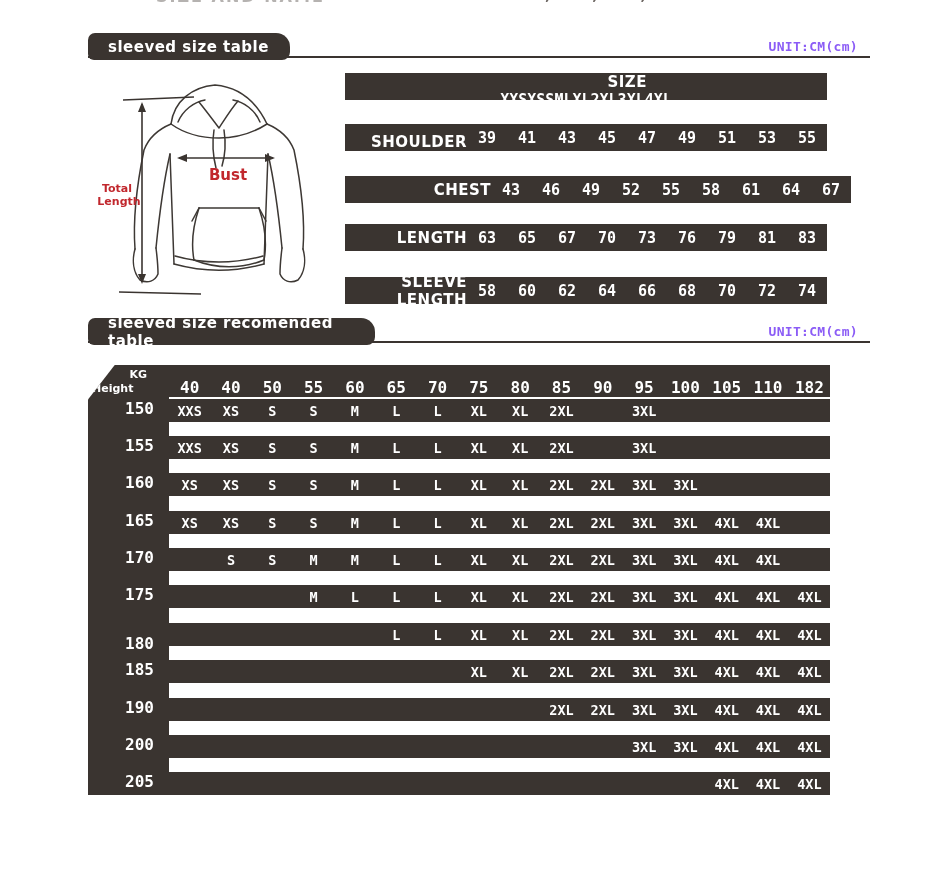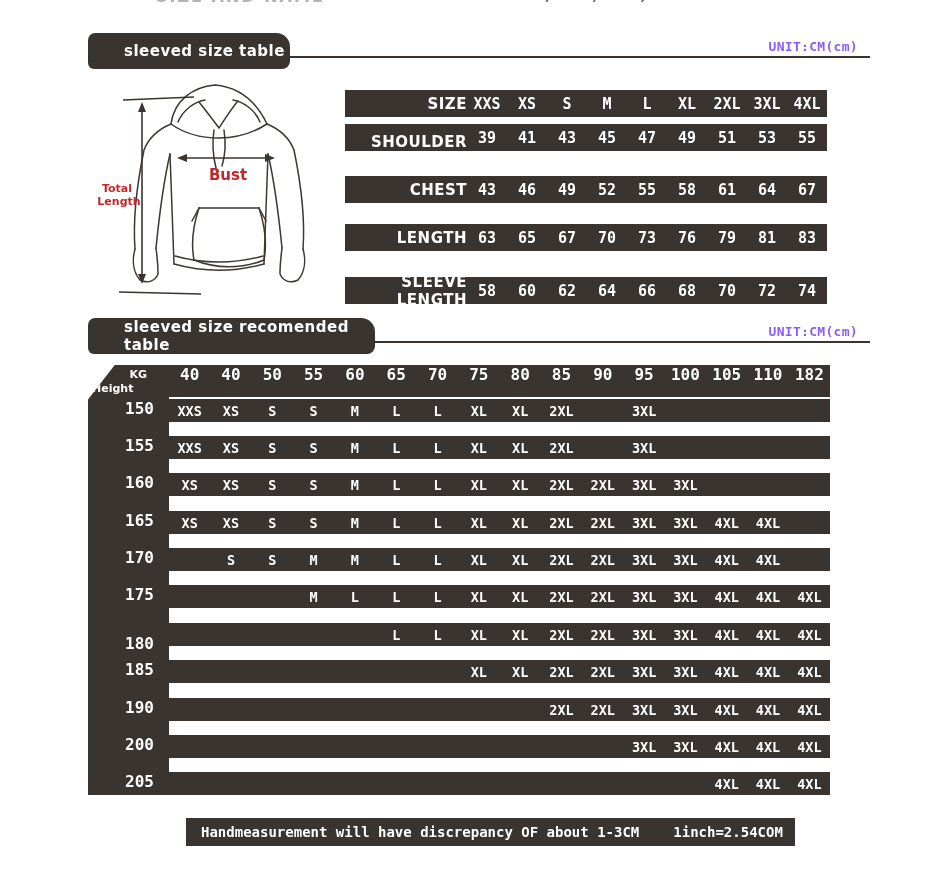--- a/index.html
+++ b/index.html
@@ -8,22 +8,22 @@
         font-family:"DejaVu Sans",sans-serif;}
 
   
   .clip-strip{position:absolute;left:0;top:0;width:948px;height:8px;overflow:hidden;}
   .clip-left{position:absolute;left:156px;top:-13px;font:bold 16px "DejaVu Sans",sans-serif;
              letter-spacing:2px;color:#b5b2b0;white-space:nowrap;}
   .clip-right{position:absolute;left:429px;top:-13px;font:bold 14px "DejaVu Sans",sans-serif;
              letter-spacing:.5px;color:#6b6561;white-space:nowrap;}
 
   
-  .tab{position:absolute;left:88px;height:36px;background:var(--bar);color:#fff;
-       display:flex;align-items:center;padding-left:36px;box-sizing:border-box;
+  .tab{position:absolute;left:88px;height:27px;background:var(--bar);color:#fff;
+       display:flex;align-items:center;padding-left:20px;box-sizing:border-box;
        font:bold 15px "DejaVu Sans",sans-serif;letter-spacing:.5px;
        border-radius:7px 14px 8px 6px;z-index:3;}
   .tab1{top:33px;width:202px;}
   .tab2{top:318px;width:287px;}
   .rule{position:absolute;left:88px;width:782px;height:2px;background:var(--bar);}
   .rule1{top:56px;}
   .rule2{top:341px;}
   .unit{position:absolute;right:90px;color:#8b5cf6;
         font:bold 13px "DejaVu Sans Mono",monospace;letter-spacing:.3px;}
   .unit1{top:39px;}
@@ -35,21 +35,21 @@
   .t1label{width:122px;text-align:right;font:bold 15px "DejaVu Sans",sans-serif;letter-spacing:.5px;}
   .t1cells{flex:1;display:flex;align-items:center;height:100%;}
   .t1cell{flex:1;text-align:center;font:bold 15px "DejaVu Sans Mono",monospace;}
 
   
   .t2strip{position:absolute;left:88px;top:365px;width:81px;height:430px;background:var(--bar);
            clip-path:polygon(33% 0,100% 0,100% 100%,0 100%,0 8%);z-index:1;}
   .kg{position:absolute;top:3px;right:22px;color:#fff;font:bold 11px "DejaVu Sans",sans-serif;}
   .hgt{position:absolute;top:17px;left:4px;color:#fff;font:bold 11px "DejaVu Sans",sans-serif;text-align:right;}
   .t2head{position:absolute;left:169px;top:365px;width:661px;height:32px;background:var(--bar);
-          display:flex;align-items:flex-start;z-index:2;}
+          display:flex;align-items:flex-end;z-index:2;}
   .t2hcell{flex:1;text-align:center;color:#fff;font:bold 16px "DejaVu Sans Mono",monospace;}
   .t2num{position:absolute;left:88px;width:66px;height:23px;line-height:23px;text-align:right;
          color:#fff;font:bold 16px "DejaVu Sans Mono",monospace;z-index:2;}
   .t2row{position:absolute;left:169px;width:661px;height:23px;background:var(--bar);
          display:flex;align-items:center;z-index:2;}
   .t2cell{flex:1;text-align:center;color:#fff;font:bold 13.5px "DejaVu Sans Mono",monospace;}
 
   
   .footer{position:absolute;left:186px;top:818px;width:609px;height:28px;background:var(--bar);
           color:#fff;display:flex;align-items:center;box-sizing:border-box;padding-left:15px;
@@ -112,21 +112,21 @@
       <polygon points="180,78 170,74 170,82"></polygon>
       <polygon points="47,22 43,32 51,32"></polygon>
       <polygon points="47,204 43,194 51,194"></polygon>
     </g>
     <text class="bust-label" x="133" y="100" text-anchor="middle">Bust</text>
     <text class="tl-label" x="22" y="112" text-anchor="middle">Total</text>
     <text class="tl-label" x="24" y="125" text-anchor="middle">Length</text>
   </svg>
 
   <div id="t1">
-      <div class="t1row" style="top: 90px;">
+      <div class="t1row" style="top: 73px; flex-direction: column;">
         <span class="t1label">SIZE</span>
         <div class="t1cells">
           <span class="t1cell">XXS</span>
           <span class="t1cell">XS</span>
           <span class="t1cell">S</span>
           <span class="t1cell">M</span>
           <span class="t1cell">L</span>
           <span class="t1cell">XL</span>
           <span class="t1cell">2XL</span>
           <span class="t1cell">3XL</span>
@@ -140,21 +140,21 @@
           <span class="t1cell">41</span>
           <span class="t1cell">43</span>
           <span class="t1cell">45</span>
           <span class="t1cell">47</span>
           <span class="t1cell">49</span>
           <span class="t1cell">51</span>
           <span class="t1cell">53</span>
           <span class="t1cell">55</span>
         </div>
       </div>
-      <div class="t1row" style="top: 176px;">
+      <div class="t1row" style="top: 176px; padding-left: 24px;">
         <span class="t1label">CHEST</span>
         <div class="t1cells">
           <span class="t1cell">43</span>
           <span class="t1cell">46</span>
           <span class="t1cell">49</span>
           <span class="t1cell">52</span>
           <span class="t1cell">55</span>
           <span class="t1cell">58</span>
           <span class="t1cell">61</span>
           <span class="t1cell">64</span>
@@ -422,18 +422,14 @@
         <span class="t2cell"></span>
         <span class="t2cell"></span>
         <span class="t2cell"></span>
         <span class="t2cell"></span>
         <span class="t2cell">4XL</span>
         <span class="t2cell">4XL</span>
         <span class="t2cell">4XL</span>
       </div>
     </div>
 
-  <div class="footer">
-    <span>Handmeasurement will have discrepancy OF about 1-3CM</span>
-    <span class="conv">1inch=2.54COM</span>
-  </div>
 
 </div>
 
 </body></html>

